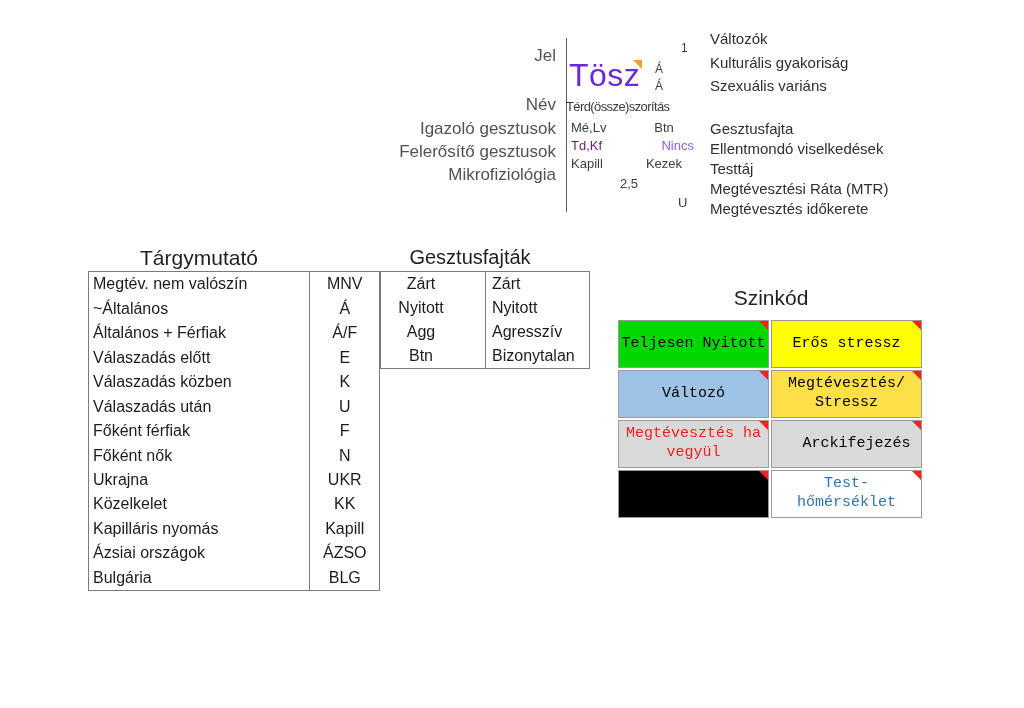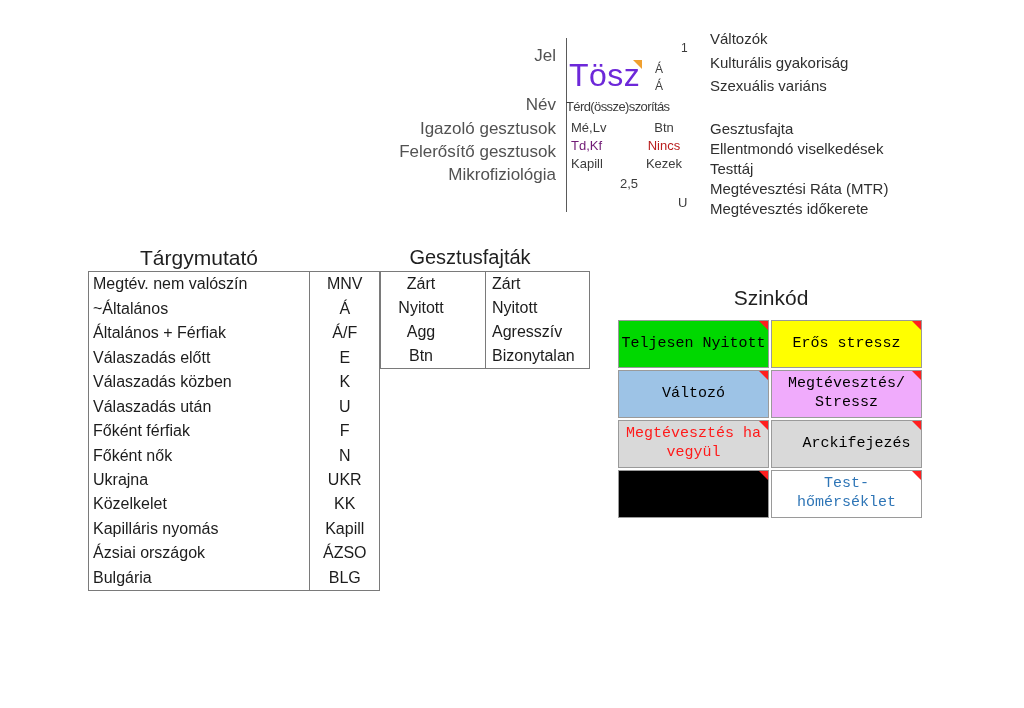--- a/index.html
+++ b/index.html
@@ -77,21 +77,21 @@
 
     <div class="s-sign">Tösz</div>
     <div class="s-marker" style="border-right-color: rgb(240, 160, 48);"></div>
     <div class="s-var1">Á</div>
     <div class="s-var2">Á</div>
     <div class="s-freq">1</div>
     <div class="s-name">Térd(össze)szorítás</div>
     <div class="s-col-l s-row1">Mé,Lv</div>
     <div class="s-col-r s-row1">Btn</div>
     <div class="s-col-l s-row2" style="color: #701a75;">Td,Kf</div>
-    <div class="s-col-r s-row2" style="color: #b91c1c;">Nincs</div>
+    <div class="s-col-r s-row2" style="color: #8b5cf6; text-align: right;">Nincs</div>
     <div class="s-col-l s-row3">Kapill</div>
     <div class="s-col-r s-row3">Kezek</div>
     <div class="s-mtr">2,5</div>
     <div class="s-time">U</div>
 
     <div id="legend-right">
         <div class="legend-right-label" style="top: 30px;">Változók</div>
         <div class="legend-right-label" style="top: 54px;">Kulturális gyakoriság</div>
         <div class="legend-right-label" style="top: 77px;">Szexuális variáns</div>
         <div class="legend-right-label" style="top: 120px;">Gesztusfajta</div>
@@ -190,21 +190,21 @@
           <div class="corner-marker" style="border-right-color: rgb(255, 31, 31);"></div>
         </div>
         <div class="color-cell" style="background: rgb(255, 255, 0);">
           <div class="color-label" style="color: rgb(0, 0, 0);">Erős stressz</div>
           <div class="corner-marker" style="border-right-color: rgb(255, 31, 31);"></div>
         </div>
         <div class="color-cell" style="background: rgb(157, 195, 230);">
           <div class="color-label" style="color: rgb(0, 0, 0);">Változó</div>
           <div class="corner-marker" style="border-right-color: rgb(255, 31, 31);"></div>
         </div>
-        <div class="color-cell" style="background: #f0abfc;">
+        <div class="color-cell" style="background: #fde047;">
           <div class="color-label" style="color: rgb(0, 0, 0);">Megtévesztés/
 Stressz</div>
           <div class="corner-marker" style="border-right-color: rgb(255, 31, 31);"></div>
         </div>
         <div class="color-cell" style="background: rgb(217, 217, 217);">
           <div class="color-label" style="color: rgb(255, 26, 26);">Megtévesztés ha
 vegyül</div>
           <div class="corner-marker" style="border-right-color: rgb(255, 31, 31);"></div>
         </div>
         <div class="color-cell" style="background: rgb(217, 217, 217);">

